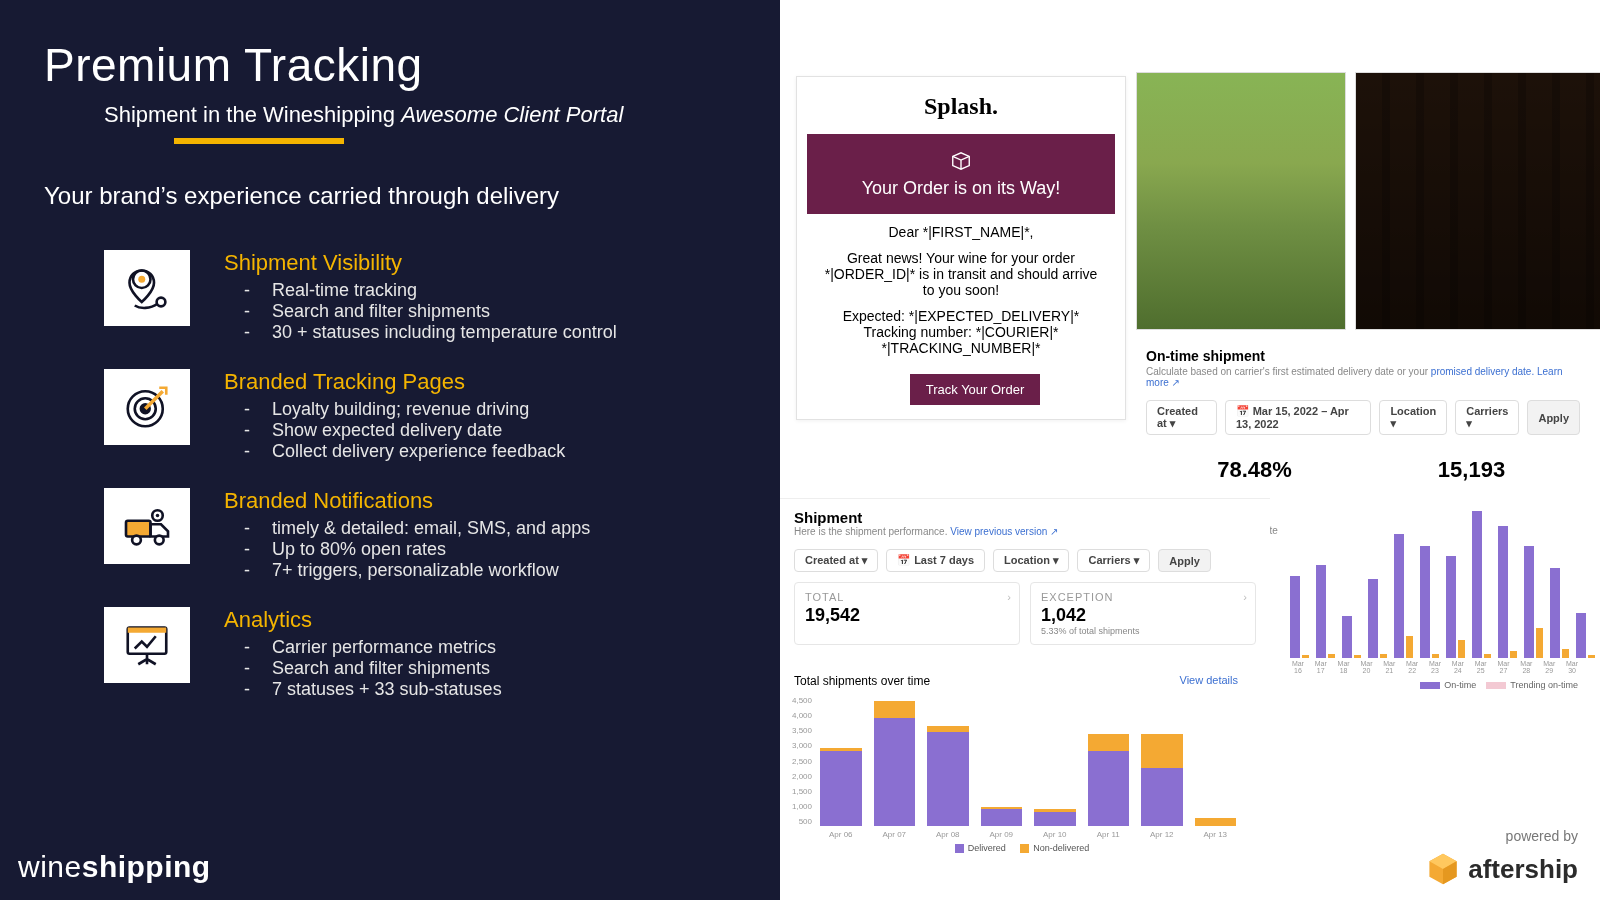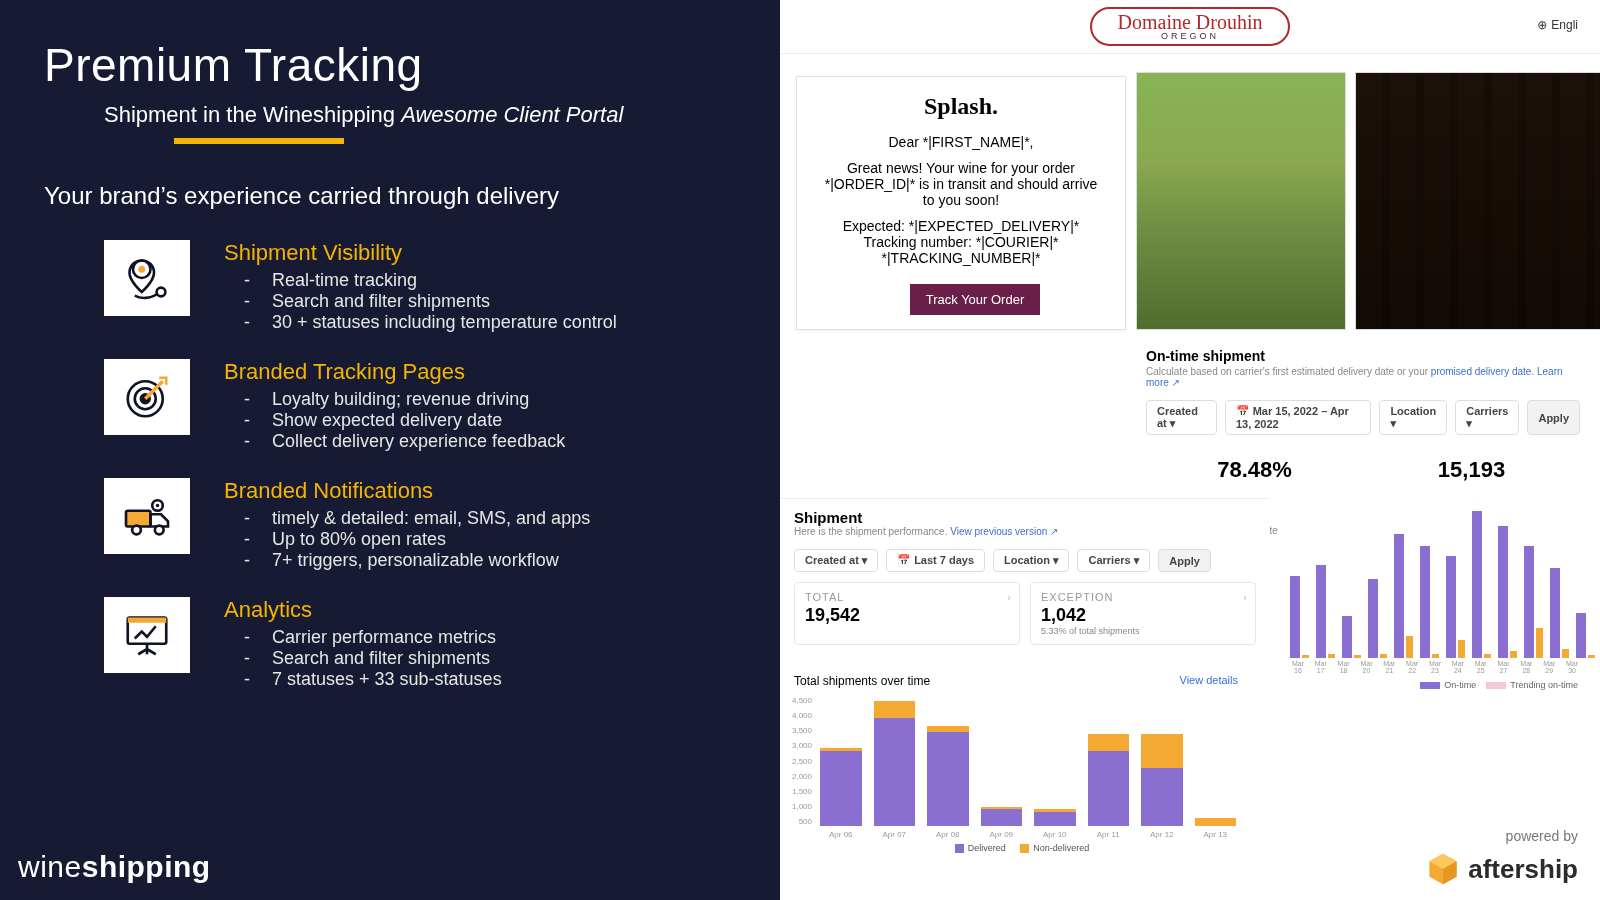--- a/index.html
+++ b/index.html
@@ -8,21 +8,21 @@
   .left { width: 780px; height: 100%; background: #171a33; color: #fff; padding: 38px 0 0 44px; position: relative; }
   .right { flex: 1; height: 100%; background: #fff; position: relative; overflow: hidden; }
 
   .title { font-size: 46px; font-weight: 400; letter-spacing: .5px; }
   .subtitle-wrap { margin: 10px 0 0 60px; }
   .subtitle { font-size: 22px; font-weight: 300; }
   .subtitle .italic { font-style: italic; }
   .rule { height: 6px; width: 170px; background: #f4b400; margin: 10px 0 0 70px; }
   .tagline { font-size: 24px; font-weight: 300; margin: 38px 0 0 -14px; padding-left: 14px; }
 
-  .features { margin: 30px 0 0 60px; }
+  .features { margin: 40px 0 0 60px; }
   .feature { display: flex; align-items: flex-start; margin-bottom: 26px; }
   .feature .icon { width: 86px; height: 76px; background: #fff; display: flex; align-items: center; justify-content: center; margin-right: 34px; flex: 0 0 86px; }
   .feature .icon svg { width: 56px; height: 56px; }
   .feature .txt h3 { color: #f4b400; font-size: 22px; font-weight: 500; margin-bottom: 4px; }
   .feature .txt ul { list-style: none; font-size: 18px; font-weight: 300; color: #e6e6e6; }
   .feature .txt ul li::before { content: "-"; display: inline-block; width: 28px; text-align: left; margin-left: 20px; }
 
   .brand { position: absolute; left: 18px; bottom: 16px; font-size: 30px; letter-spacing: .5px; }
   .brand .thin { font-weight: 200; }
   .brand .bold { font-weight: 700; }
@@ -198,33 +198,33 @@
         </div>
       </div>
     </div>
 
     <div class="brand">
       <span class="thin">wine</span><span class="bold">shipping</span>
     </div>
   </div>
 
   <div class="right">
-    <div class="logo-bar">
-      <div class="dd-logo">
-        <span>Domaine Drouhin</span>
-        <small>OREGON</small>
-      </div>
-      <div class="lang">Engli</div>
-    </div>
 
     <div class="photo a"></div>
     <div class="photo b"></div>
 
     <div class="email-card">
       <div class="splash">Splash.</div>
+      <div class="hero">
+        <svg viewBox="0 0 24 24" fill="none" stroke="#fff" stroke-width="1.5">
+            <path d="M3 7l9-4 9 4v10l-9 4-9-4z"></path>
+            <path d="M3 7l9 4 9-4M12 11v10"></path>
+          </svg>
+        <span>Your Order is on its Way!</span>
+      </div>
       <p>Dear *|FIRST_NAME|*,</p>
       <p>Great news! Your wine for your order *|ORDER_ID|* is in transit and should arrive to you soon!</p>
       <p>
         <span>Expected: *|EXPECTED_DELIVERY|*</span><br>
         <span>Tracking number: *|COURIER|*</span><br>
         <span>*|TRACKING_NUMBER|*</span>
       </p>
       <span class="btn">Track Your Order</span>
     </div>
 

